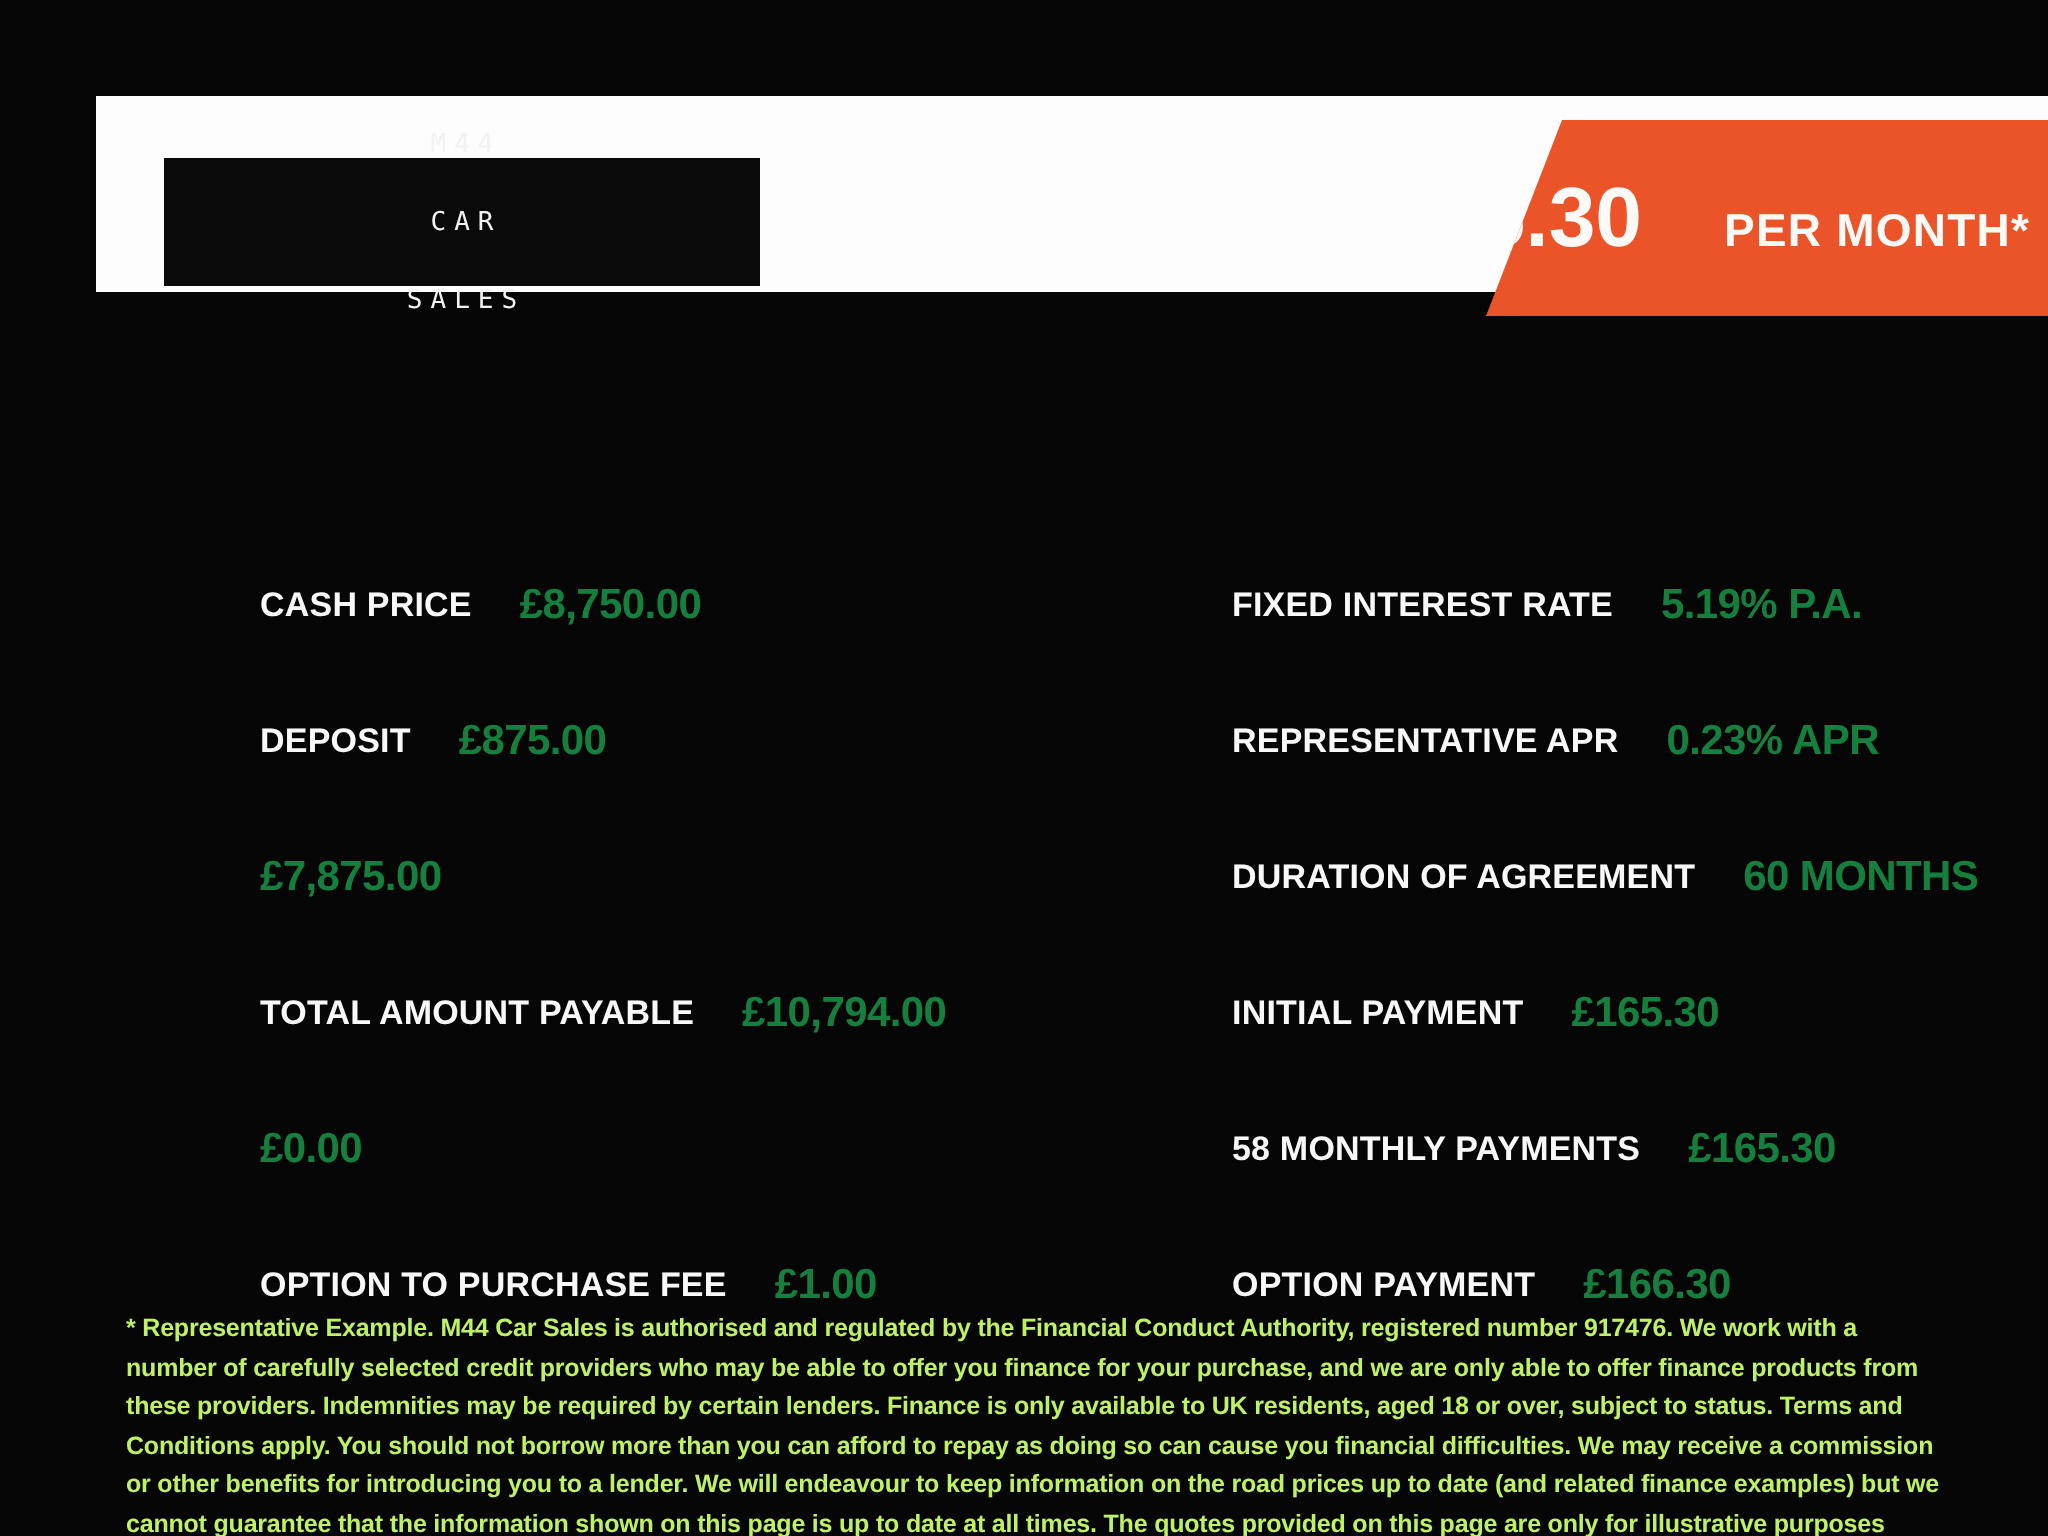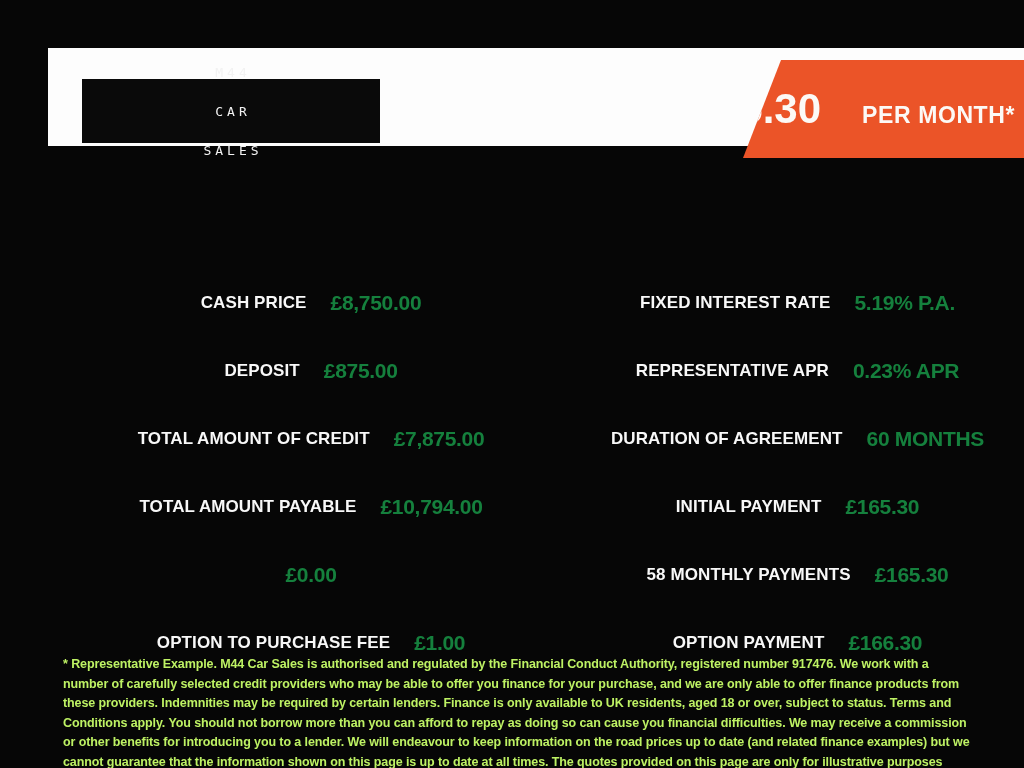--- a/index.html
+++ b/index.html
@@ -61,21 +61,21 @@
     font-size: 21px; font-weight: 700;
     letter-spacing: 0.2px;
     white-space: nowrap;
   }
   
   .ftable { position: absolute; top: 215px; }
   .ftable-left  { left: 58px;  width: 410px; }
   .ftable-right { left: 544px; width: 411px; }
   .frow {
     height: 56px;
-    display: flex; align-items: center; justify-content: center;
+    display: flex; align-items: center; justify-content: flex-start;
   }
   .flabel {
     color: #F8F8F8;
     font-size: 17px; font-weight: 700;
     letter-spacing: 0.1px;
     white-space: nowrap;
   }
   .fvalue {
     color: #15803d;
     font-size: 21px; font-weight: 700;
@@ -116,21 +116,20 @@
   <div class="ftable ftable-left">
     <div class="frow">
       <span class="flabel">CASH PRICE</span>
       <span class="fvalue">£8,750.00</span>
     </div>
     <div class="frow">
       <span class="flabel">DEPOSIT</span>
       <span class="fvalue">£875.00</span>
     </div>
     <div class="frow">
-      <span class="flabel">TOTAL AMOUNT OF CREDIT</span>
       <span class="fvalue">£7,875.00</span>
     </div>
     <div class="frow">
       <span class="flabel">TOTAL AMOUNT PAYABLE</span>
       <span class="fvalue">£10,794.00</span>
     </div>
     <div class="frow">
       <span class="fvalue">£0.00</span>
     </div>
     <div class="frow">

